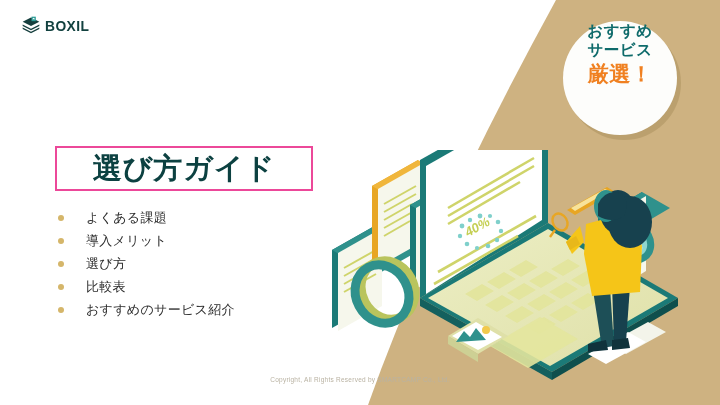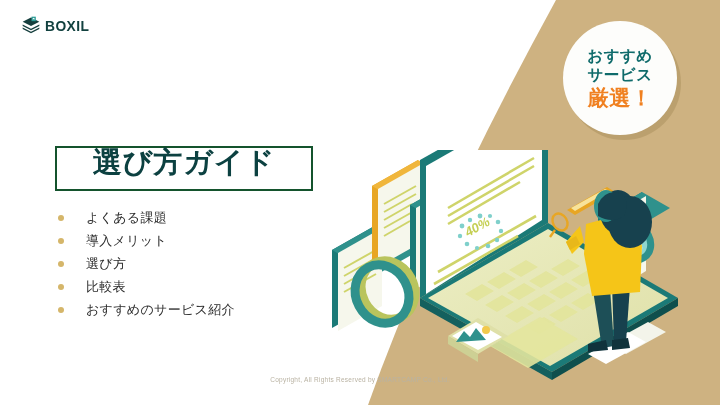--- a/index.html
+++ b/index.html
@@ -19,37 +19,37 @@
   .logo-text{font-size:15px;font-weight:bold;letter-spacing:.5px;color:#12413f;line-height:1;
              font-family:"Liberation Sans",sans-serif;transform:scaleX(.92);transform-origin:left center;}
 
   
   .headline{position:absolute;left:44px;top:46px;width:440px;z-index:6;color:#0c4141;}
   .headline .l1{font-size:35px;font-weight:bold;line-height:1.18;letter-spacing:-0.5px;white-space:nowrap;}
   .headline .l2{font-size:35px;font-weight:bold;line-height:1.18;letter-spacing:-0.5px;margin-left:14px;}
 
   
   .guide-box{position:absolute;left:55px;top:146px;width:258px;height:45px;
-             border:2px solid #14532d;box-sizing:border-box;display:flex;
-             align-items:flex-start;justify-content:center;z-index:6;background:transparent;}
+             border:2px solid #ec4899;box-sizing:border-box;display:flex;
+             align-items:center;justify-content:center;z-index:6;background:transparent;}
   .guide-box span{font-size:29px;font-weight:bold;color:#0c4141;letter-spacing:1px;line-height:1;}
 
   
   .bullets{position:absolute;left:58px;top:206px;z-index:6;list-style:none;margin:0;padding:0;}
   .bullets li{display:flex;align-items:center;height:23px;}
   .bullets .dot{width:6px;height:6px;border-radius:50%;background:#d5b66a;margin-right:22px;flex:0 0 auto;}
   .bullets .txt{font-size:13px;color:#2c2c2c;line-height:1;letter-spacing:.3px;}
 
   
   .badge{position:absolute;left:563px;top:21px;width:114px;height:114px;z-index:8;}
   .badge-shadow{position:absolute;left:4px;top:5px;width:114px;height:114px;border-radius:50%;
                 background:rgba(140,115,60,.28);}
   .badge-circle{position:absolute;left:0;top:0;width:114px;height:114px;border-radius:50%;
                 background:#fdfdfb;display:flex;flex-direction:column;align-items:center;
-                justify-content:center;}
+                }
   .badge-l1,.badge-l2{font-size:15.5px;font-weight:bold;color:#0f6b6b;line-height:1.25;letter-spacing:.5px;}
   .badge-l3{font-size:21px;font-weight:bold;color:#f08020;line-height:1.2;letter-spacing:.5px;margin-top:1px;}
 
   
   .illus{position:absolute;left:330px;top:150px;width:390px;height:235px;z-index:5;}
 
   
   .footer{position:absolute;left:0;top:376px;width:720px;text-align:center;z-index:9;
           font-size:6.5px;color:#b9b2a2;letter-spacing:.25px;}
 </style>

